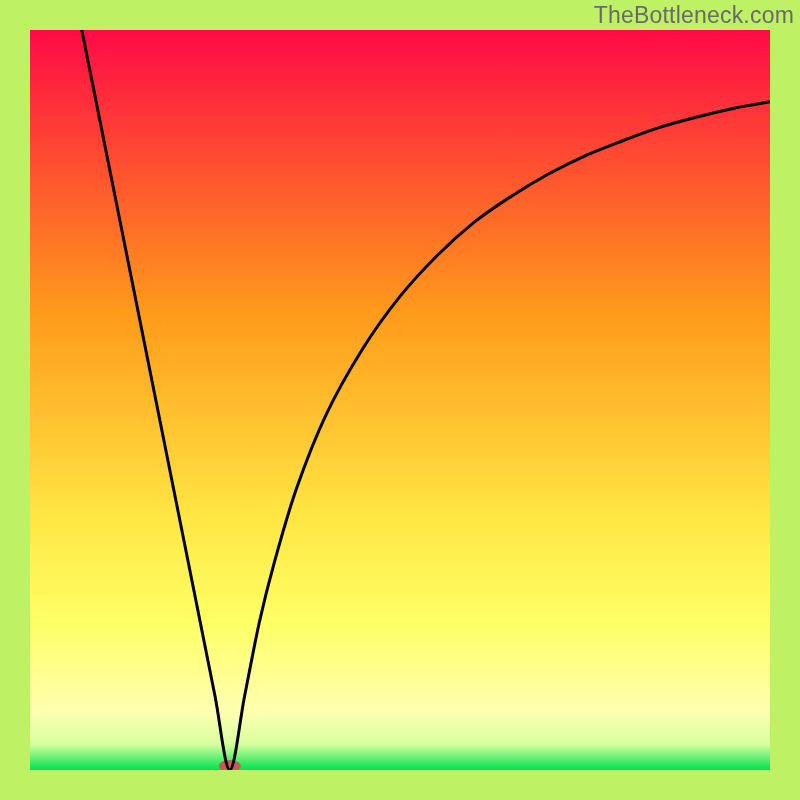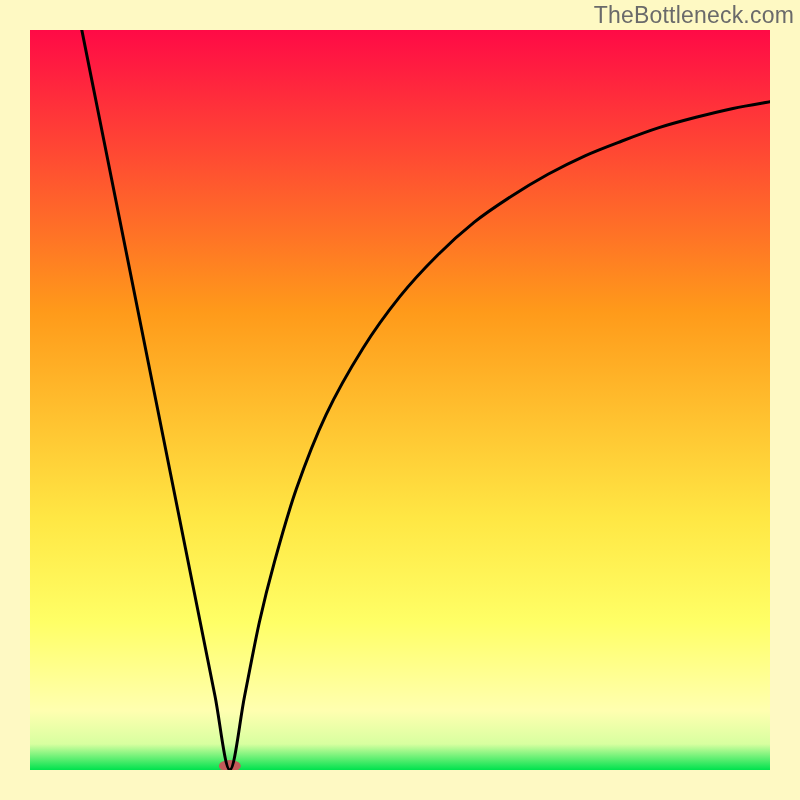--- a/index.html
+++ b/index.html
@@ -9,21 +9,21 @@
     height: 800px;
     background: #000;
     overflow: hidden;
     font-family: Arial, Helvetica, sans-serif;
   }
   .frame {
     position: absolute;
     left: 0; top: 0;
     width: 800px;
     height: 800px;
-    background: #fef9c3;
+    background: #bef264;
   }
   .plot {
     position: absolute;
     left: 30px;
     top: 30px;
     width: 740px;
     height: 740px;
     overflow: hidden;
   }
   .watermark {

